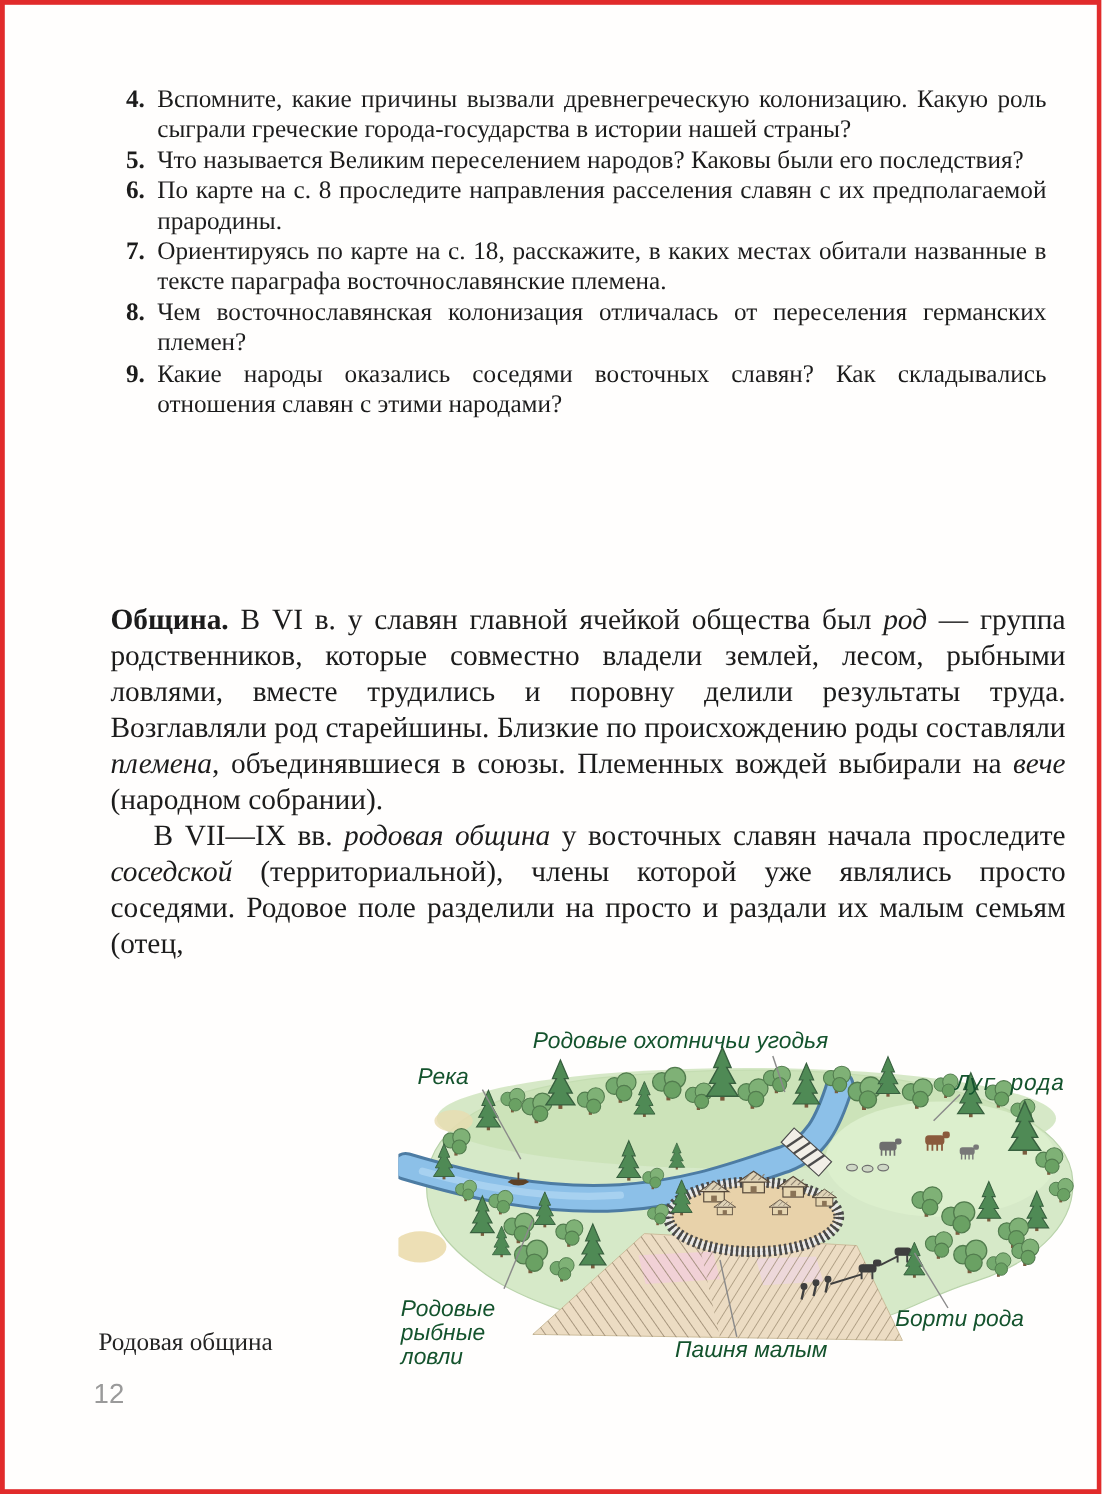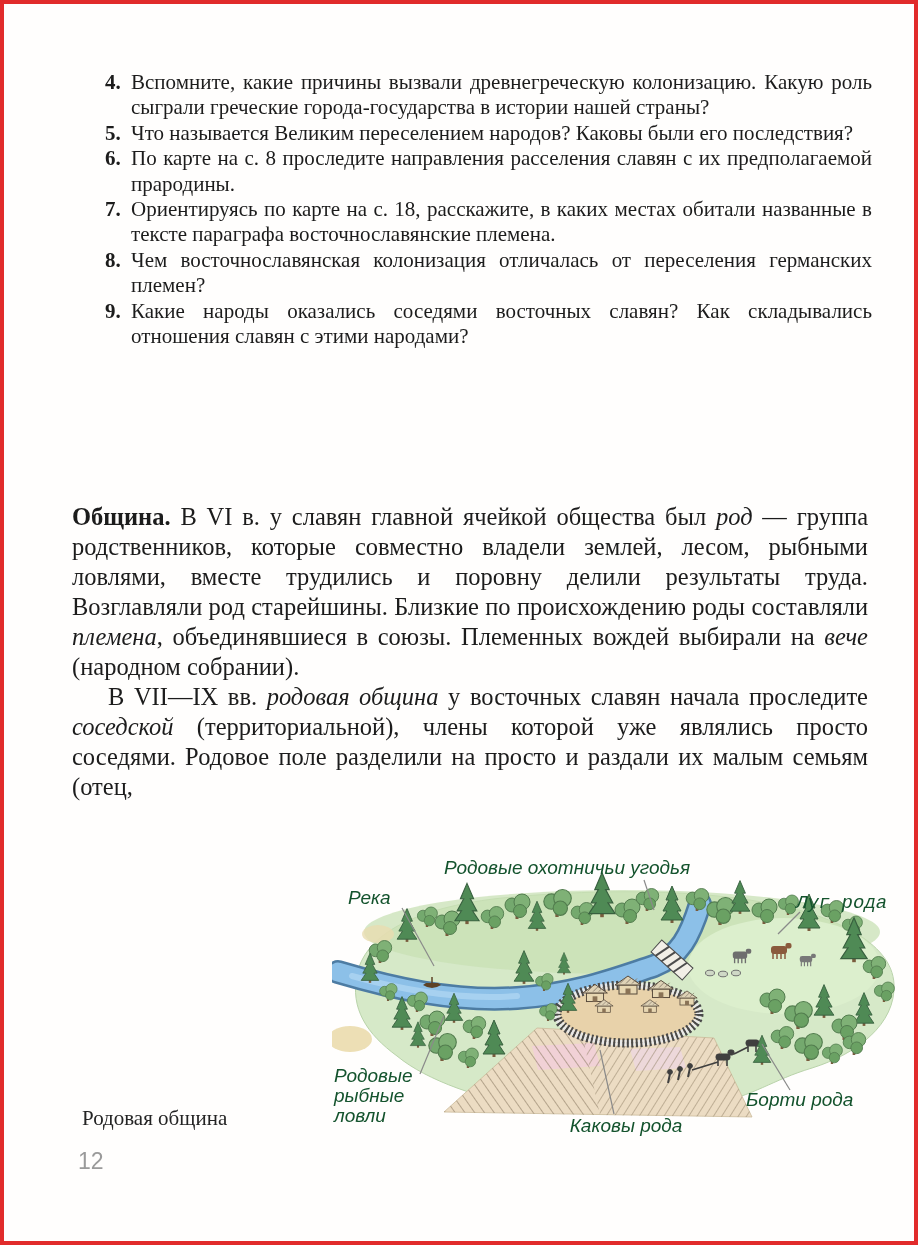--- a/index.html
+++ b/index.html
@@ -27,21 +27,21 @@
     font-family:"Liberation Sans", sans-serif;
     font-weight:bold;font-size:27px;color:#101010;letter-spacing:.2px;
   }
   .sec-sub{
     position:absolute;left:72px;top:463px;width:800px;
     font-family:"Liberation Sans", sans-serif;
     font-weight:bold;font-size:24px;color:#101010;
   }
   
   .bodytext{
-    position:absolute;left:68px;top:498px;width:796px;
+    position:absolute;left:88px;top:498px;width:796px;
     font-size:24.5px;line-height:30px;text-align:justify;
   }
   .bodytext p{margin:0;}
   .bodytext p.indent{text-indent:36px;}
   .b{font-weight:bold;}
   .i{font-style:italic;}
   
   .figure{position:absolute;left:328px;top:850px;width:584px;height:302px;}
   .figure svg{position:absolute;left:0;top:0;}
   .fig-label{
@@ -270,21 +270,21 @@
         <line x1="468" y1="58" x2="446" y2="80"></line>
         <line x1="88" y1="220" x2="112" y2="162"></line>
         <line x1="458" y1="236" x2="430" y2="190"></line>
         <line x1="282" y1="260" x2="268" y2="196"></line>
       </g>
     </svg>
 
     <div class="fig-label" style="left:112px;top:4px;width:228px;text-align:center;">Родовые охотничьи угодья</div>
     <div class="fig-label" style="left:16px;top:34px;">Река</div>
     <div class="fig-label" style="left:464px;top:39px;font-family:Liberation Mono, monospace;">Луг рода</div>
-    <div class="fig-label wrap" style="left:2px;top:212px;width:120px;font-style:italic;">Родовые рыбные ловли</div>
+    <div class="fig-label wrap" style="left:2px;top:228px;width:120px;font-style:italic;">Родовые рыбные ловли</div>
     <div class="fig-label" style="left:414px;top:236px;">Борти рода</div>
-    <div class="fig-label" style="left:224px;top:262px;width:140px;text-align:center;">Каковы рода</div>
+    <div class="fig-label" style="left:224px;top:262px;width:140px;text-align:center;">Пашня малым</div>
   </div>
 
   <div class="fig-caption">Родовая община</div>
   <div class="page-num">12</div>
 
 </div>
 
 </body></html>

